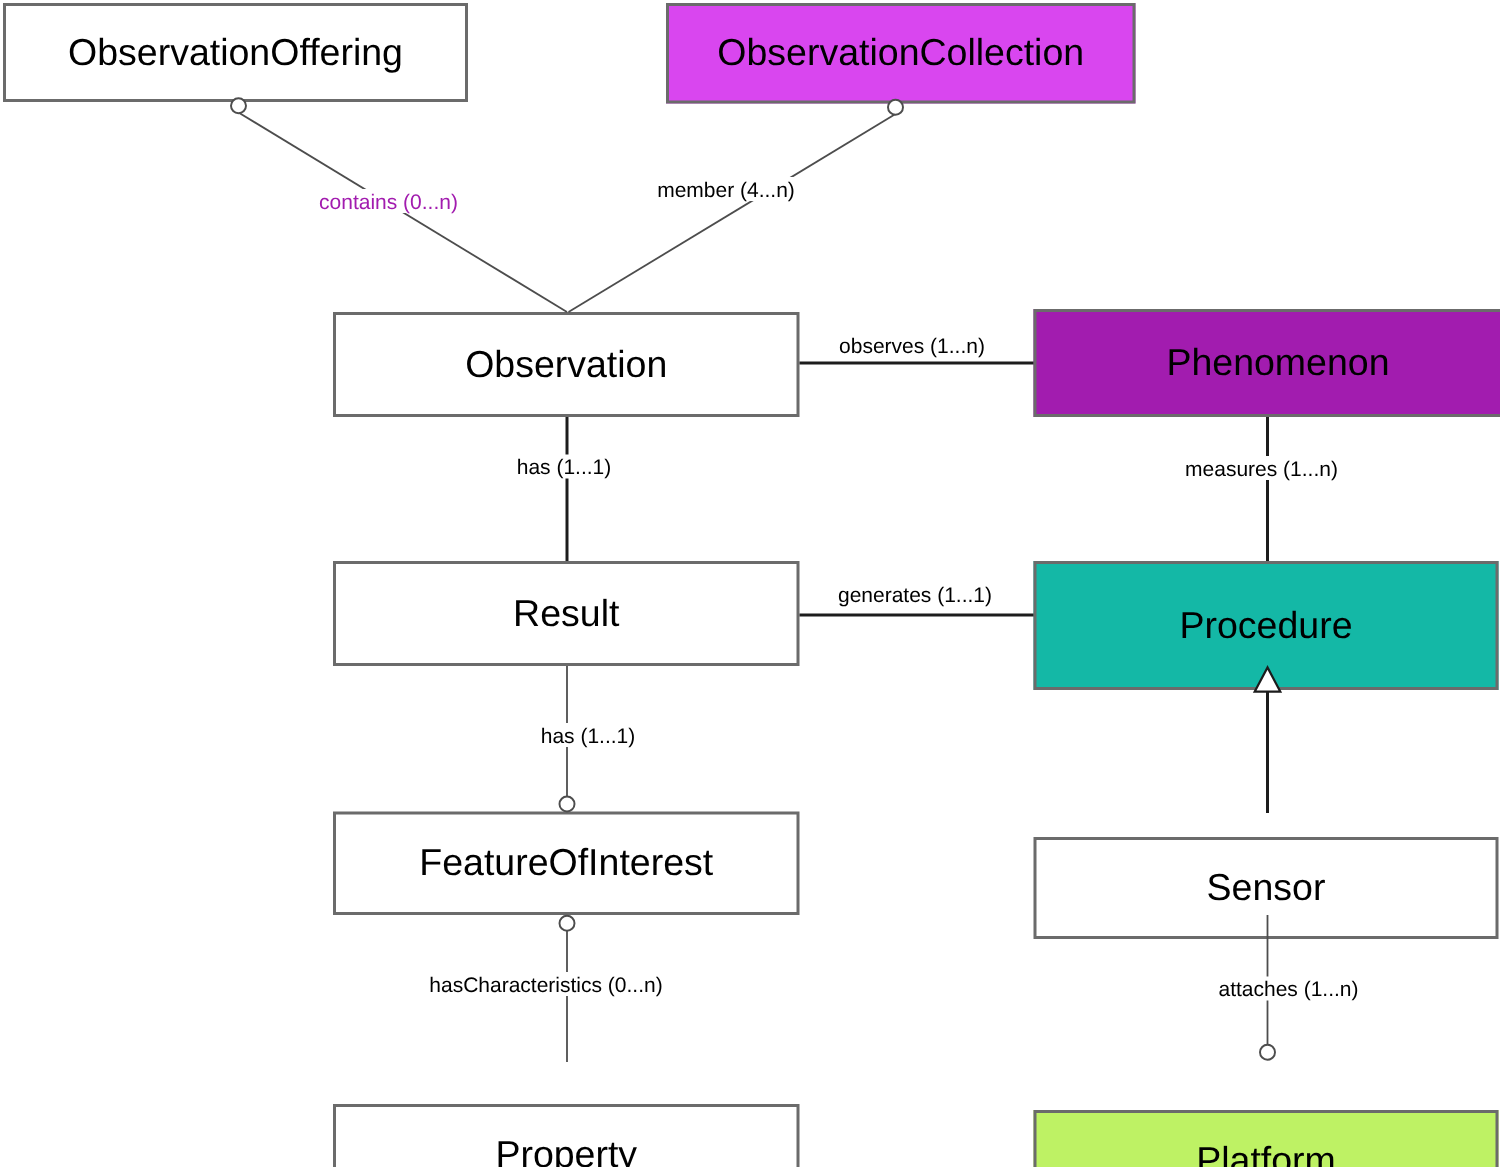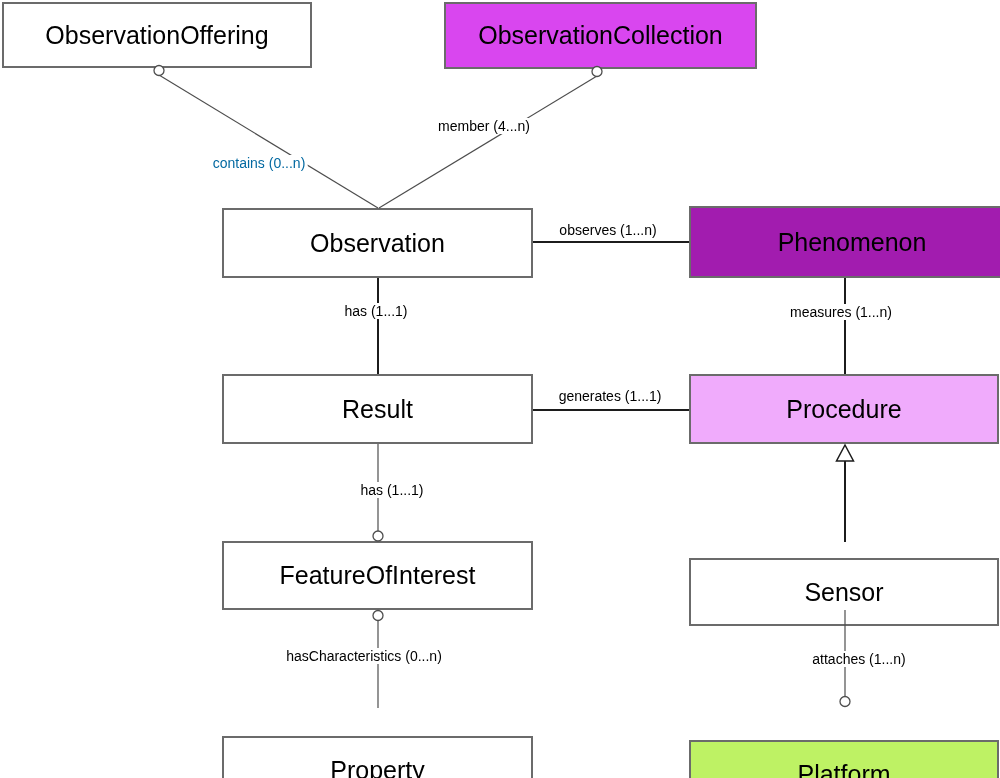--- a/index.html
+++ b/index.html
@@ -53,21 +53,21 @@
       </div>
       <div class="class-box" style="left: 222px; top: 208px; width: 311px; height: 70px; background: rgb(255, 255, 255); border-color: rgb(107, 107, 107);">
         <span class="class-label">Observation</span>
       </div>
       <div class="class-box" style="left: 689px; top: 206px; width: 326px; height: 72px; background: #a21caf; border-color: rgb(107, 107, 107);">
         <span class="class-label">Phenomenon</span>
       </div>
       <div class="class-box" style="left: 222px; top: 374px; width: 311px; height: 70px; background: rgb(255, 255, 255); border-color: rgb(107, 107, 107);">
         <span class="class-label">Result</span>
       </div>
-      <div class="class-box" style="left: 689px; top: 374px; width: 310px; height: 70px; background: #f0abfc; border-color: rgb(107, 107, 107);">
+      <div class="class-box" style="left: 689px; top: 374px; width: 310px; height: 86px; background: #14b8a6; border-color: rgb(107, 107, 107);">
         <span class="class-label">Procedure</span>
       </div>
       <div class="class-box" style="left: 222px; top: 541px; width: 311px; height: 69px; background: rgb(255, 255, 255); border-color: rgb(107, 107, 107);">
         <span class="class-label">FeatureOfInterest</span>
       </div>
       <div class="class-box" style="left: 689px; top: 558px; width: 310px; height: 68px; background: rgb(255, 255, 255); border-color: rgb(107, 107, 107);">
         <span class="class-label">Sensor</span>
       </div>
       <div class="class-box" style="left: 222px; top: 736px; width: 311px; height: 68px; background: rgb(255, 255, 255); border-color: rgb(107, 107, 107);">
         <span class="class-label">Property</span>
@@ -88,21 +88,21 @@
       <line x1="378" y1="444" x2="378" y2="531" stroke="#4d4d4d" stroke-width="1.2"></line>
       <circle cx="378" cy="536" r="5" fill="#ffffff" stroke="#4d4d4d" stroke-width="1.3"></circle>
       <line x1="378" y1="620" x2="378" y2="708" stroke="#4d4d4d" stroke-width="1.2"></line>
       <circle cx="378" cy="615.5" r="5" fill="#ffffff" stroke="#4d4d4d" stroke-width="1.3"></circle>
       <line x1="845" y1="461" x2="845" y2="542" stroke="#1c1c1c" stroke-width="2"></line>
       <polygon points="845,445 836.5,461 853.5,461" fill="#ffffff" stroke="#1c1c1c" stroke-width="1.5"></polygon>
       <line x1="845" y1="610" x2="845" y2="697" stroke="#4d4d4d" stroke-width="1.2"></line>
       <circle cx="845" cy="701.5" r="5" fill="#ffffff" stroke="#4d4d4d" stroke-width="1.3"></circle>
     </svg>
   <div id="label-layer">
-      <div class="edge-label" style="left: 259px; top: 163px; color: #0369a1;">contains (0...n)</div>
+      <div class="edge-label" style="left: 259px; top: 134px; color: #a21caf;">contains (0...n)</div>
       <div class="edge-label" style="left: 484px; top: 126px; color: rgb(0, 0, 0);">member (4...n)</div>
       <div class="edge-label" style="left: 608px; top: 230px; color: rgb(0, 0, 0);">observes (1...n)</div>
       <div class="edge-label" style="left: 376px; top: 311px; color: rgb(0, 0, 0);">has (1...1)</div>
       <div class="edge-label" style="left: 841px; top: 312px; color: rgb(0, 0, 0);">measures (1...n)</div>
       <div class="edge-label" style="left: 610px; top: 396px; color: rgb(0, 0, 0); text-align: center;">generates (1...1)</div>
       <div class="edge-label" style="left: 392px; top: 490px; color: rgb(0, 0, 0);">has (1...1)</div>
       <div class="edge-label" style="left: 364px; top: 656px; color: rgb(0, 0, 0);">hasCharacteristics (0...n)</div>
       <div class="edge-label" style="left: 859px; top: 659px; color: rgb(0, 0, 0);">attaches (1...n)</div>
     </div>
 </div>

